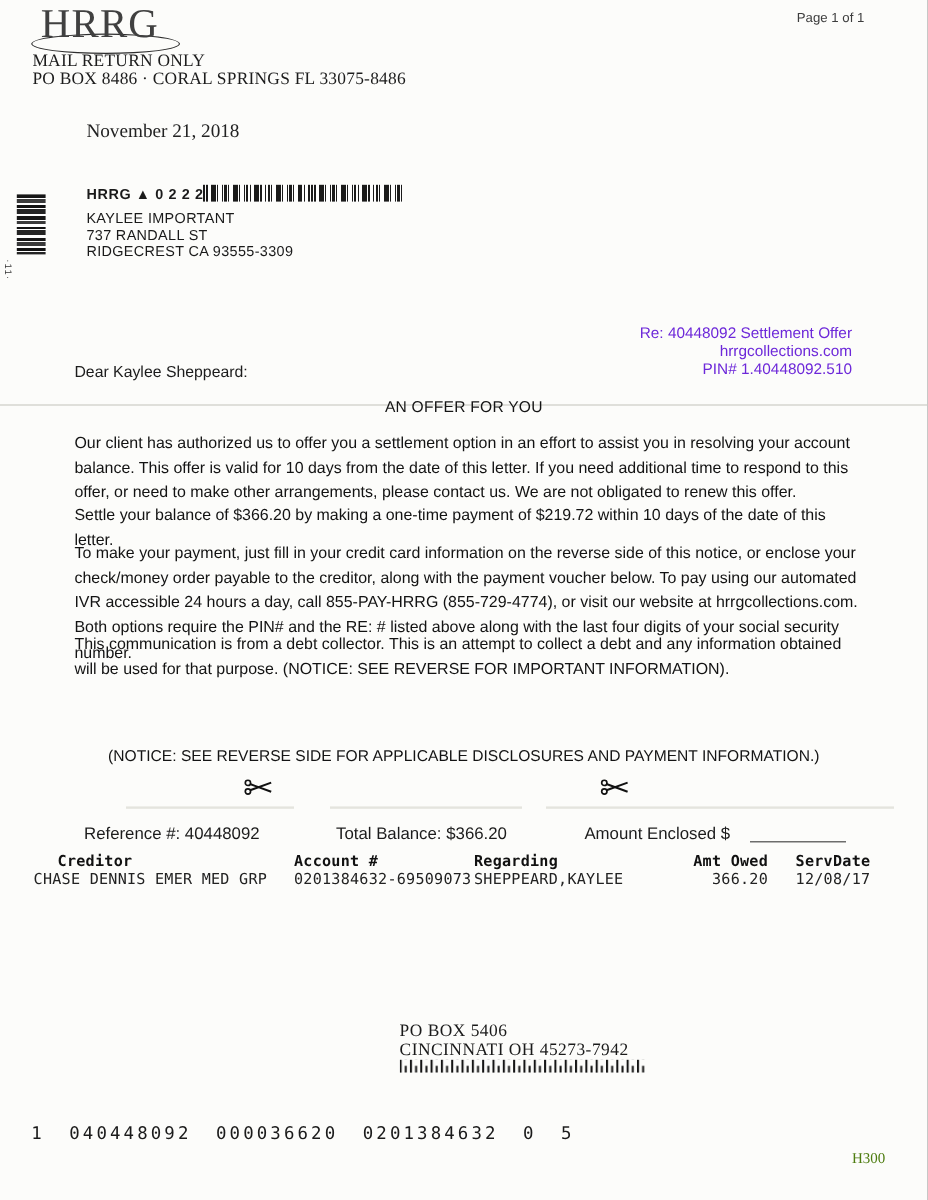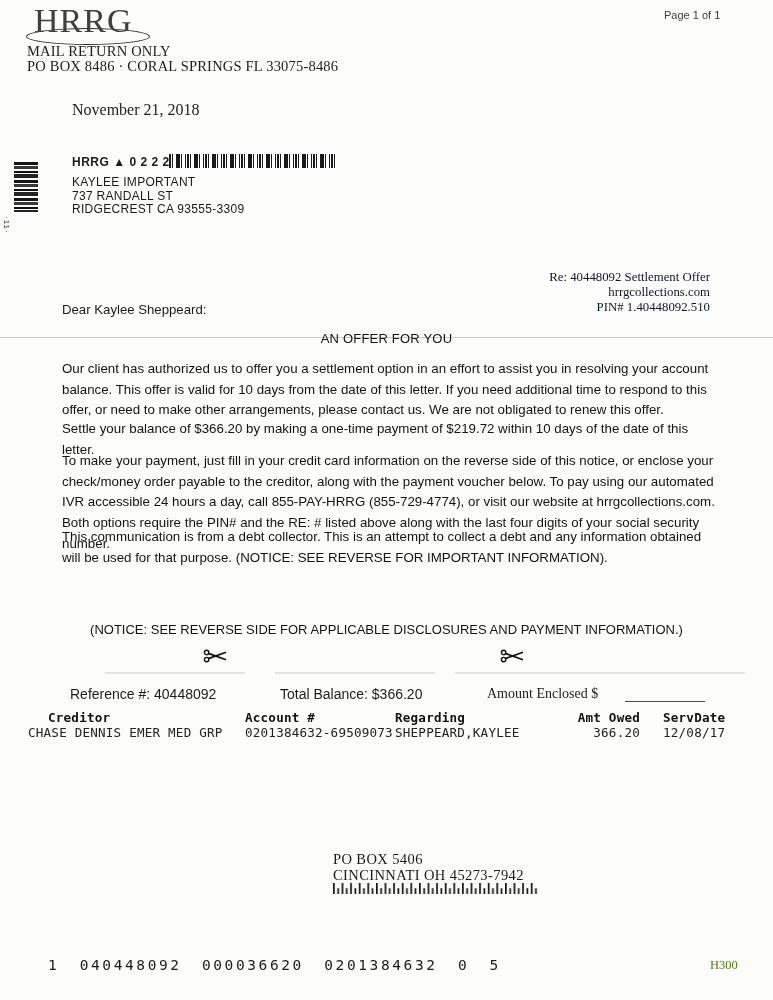--- a/index.html
+++ b/index.html
@@ -28,21 +28,21 @@
   .date{left:72px;top:101px;font-size:16px;color:#222;}
   .addr-side-barcode{left:14px;top:162px;width:24px;height:50px;
     background:repeating-linear-gradient(180deg,#161616 0 3px,#fdfdfd 3px 4px,#3a3a3a 4px 7px,#fdfdfd 7px 9px,#111 9px 11px,#fdfdfd 11px 12px,#242424 12px 16px,#fdfdfd 16px 18px);}
   .side-mark{left:11px;top:216px;font-size:8px;color:#333;transform:rotate(90deg);transform-origin:left top;letter-spacing:1px;}
   .mail-line{left:72px;top:155px;font-size:12px;font-weight:bold;letter-spacing:.5px;color:#1a1a1a;}
   .mail-barcode{left:169px;top:154px;width:166px;height:14px;
     background:repeating-linear-gradient(90deg,#1a1a1a 0 2px,#fdfdfd 2px 3px,#1a1a1a 3px 4px,#fdfdfd 4px 7px,#1a1a1a 7px 11px,#fdfdfd 11px 12px,#1a1a1a 12px 13px,#fdfdfd 13px 16px,#1a1a1a 16px 17px,#fdfdfd 17px 18px);}
   .recipient{left:72px;top:176px;font-size:12px;line-height:13.5px;letter-spacing:.3px;color:#1a1a1a;}
 
   
-  .re-block{left:380px;top:270px;width:330px;text-align:right;font-size:12.8px;line-height:15px;color:#0f172a;font-family:Liberation Serif, serif;}
+  .re-block{left:380px;top:270px;width:330px;text-align:right;font-size:12.8px;line-height:15px;color:#6d28d9;}
   .salutation{left:62px;top:302px;font-size:13.2px;}
 
   
   .scanline{left:0;top:337px;width:773px;height:1px;background:#ccccc5;}
   .offer-heading{left:0;top:331px;width:773px;text-align:center;font-size:13px;letter-spacing:.2px;font-weight:normal;color:#141414;}
 
   .para{left:62px;width:653px;font-size:13.3px;line-height:1.56;color:#131313;}
   .p1{top:359px;}
   .p2{top:419px;}
   .p3{top:451px;}
@@ -54,38 +54,38 @@
   .sc1{left:203px;top:648px;}
   .sc2{left:500px;top:648px;}
   .smudge{height:2px;background:#e4e4de;top:672px;}
   .sm1{left:105px;width:140px;}
   .sm2{left:275px;width:160px;}
   .sm3{left:455px;width:290px;}
 
   
   .ref-label{left:70px;top:686px;font-size:14px;}
   .total-label{left:280px;top:686px;font-size:14px;}
-  .amount-label{left:487px;top:686px;font-size:14px;font-family:Liberation Serif, serif;}
+  .amount-label{left:487px;top:686px;font-size:14px;}
   .amount-line{left:625px;top:701px;width:80px;height:1px;background:#4a4a4a;}
 
   .th{font-weight:bold;}
   .tcell{top:710px;font-size:12.6px;letter-spacing:.2px;color:#111;}
   .trow{top:725px;font-size:12.6px;letter-spacing:.2px;color:#222;}
   .c1h{left:48px;} .c1{left:28px;}
   .c2{left:245px;}
   .c3{left:395px;}
   .c4{left:555px;width:85px;text-align:right;}
   .c5{left:663px;}
 
   
   .remit{left:333px;top:851px;font-size:14.5px;line-height:16px;letter-spacing:.4px;color:#1a1a1a;}
   .postal-barcode{left:333px;top:883px;}
 
   
-  .ocr-line{left:48px;top:937px;font-size:14.5px;letter-spacing:2.6px;word-spacing:9px;color:#1b1b1b;white-space:pre;margin-top:20px;}
+  .ocr-line{left:26px;top:937px;font-size:14.5px;letter-spacing:2.6px;word-spacing:9px;color:#1b1b1b;white-space:pre;}
   .form-code{left:710px;top:958px;font-size:12.5px;color:#4d7c0f;}
 </style>
 </head>
 <body>
 
 <div class="page">
 
   <div class="abs logo-wrap">
     <div class="logo-ellipse"></div>
     <div class="logo-text serif">HRRG</div>

